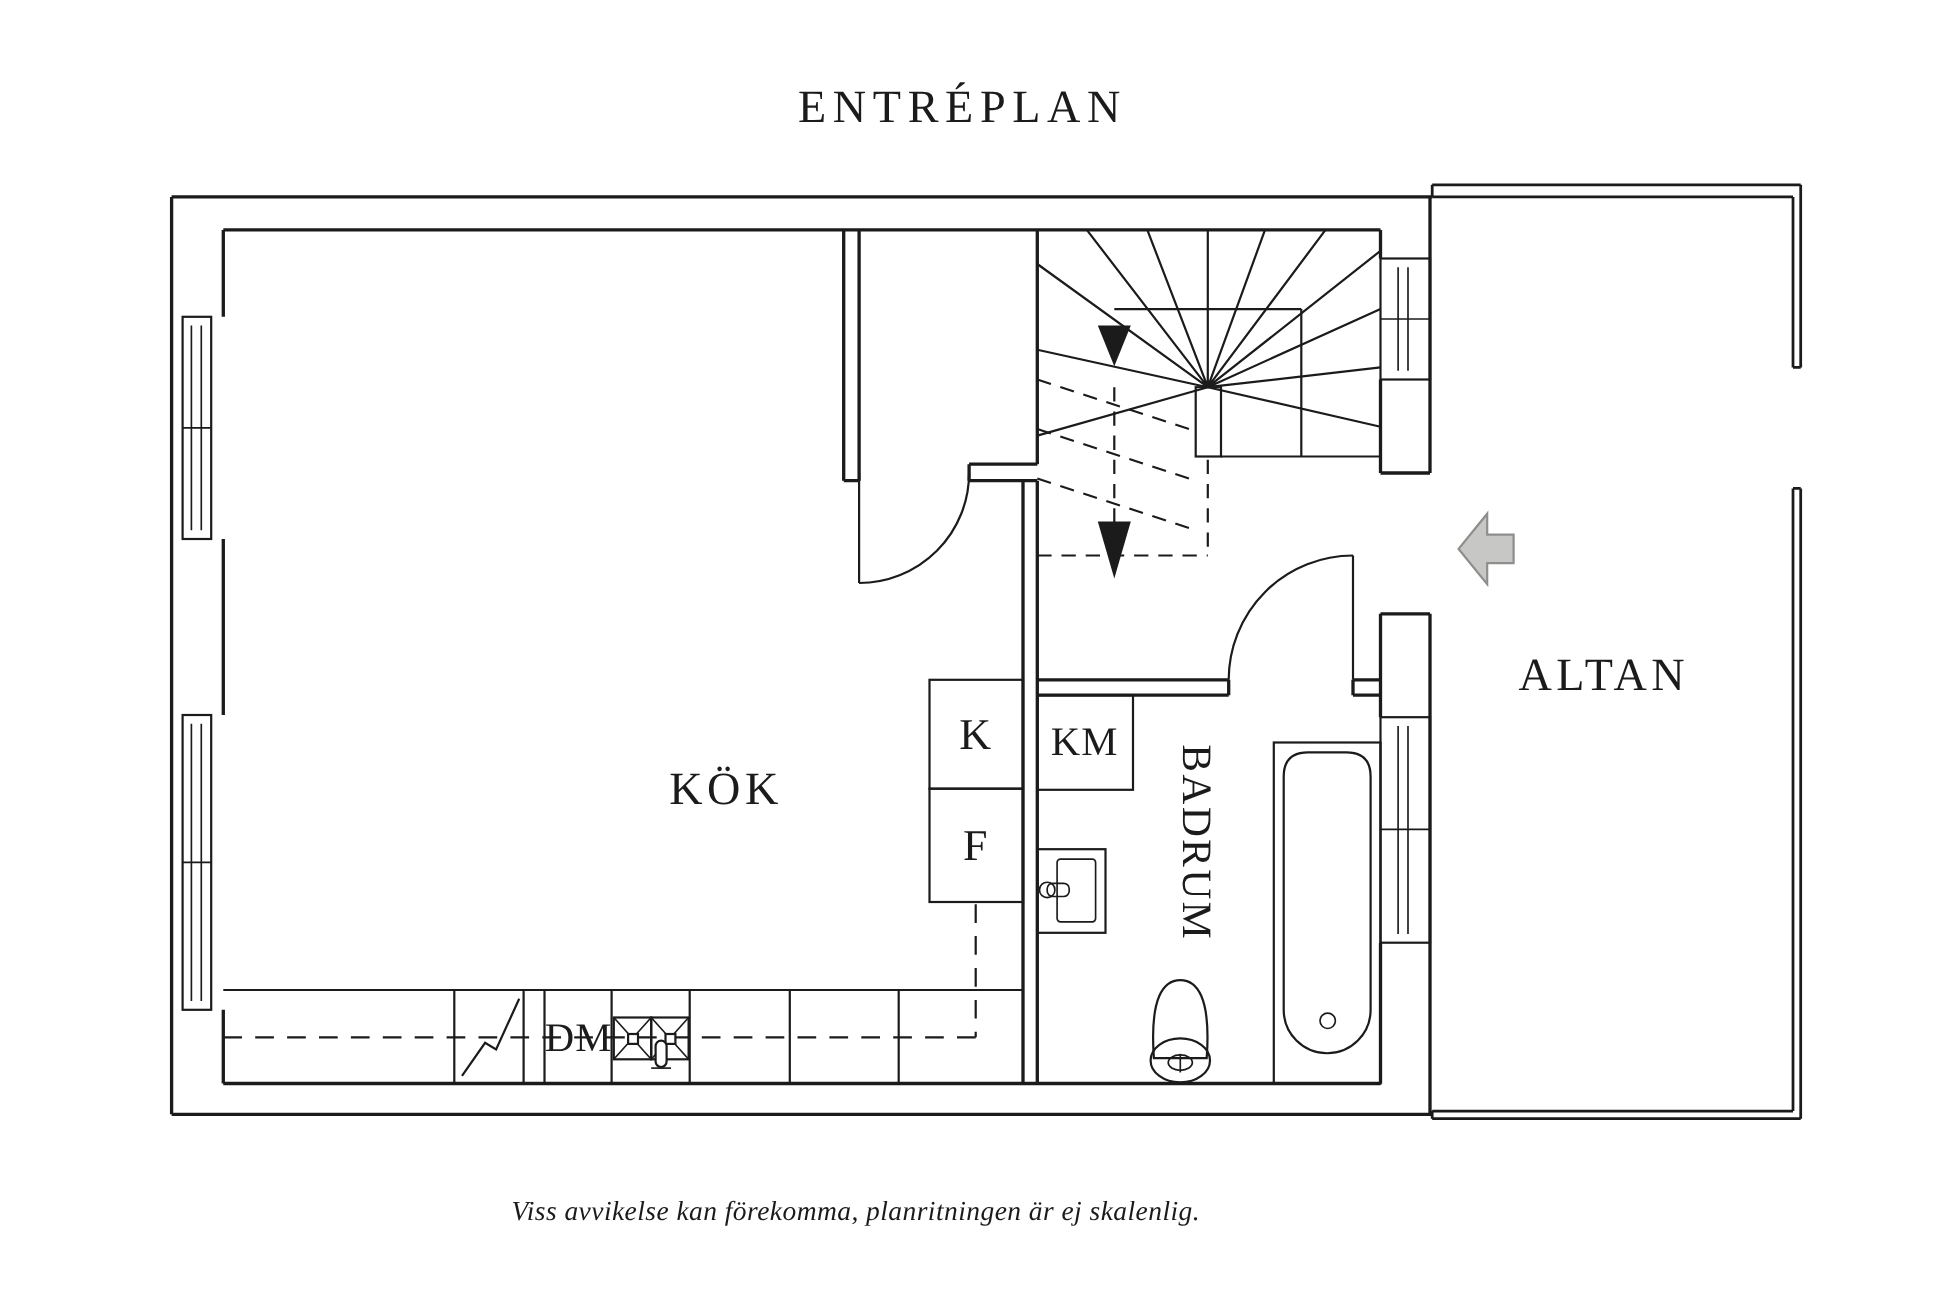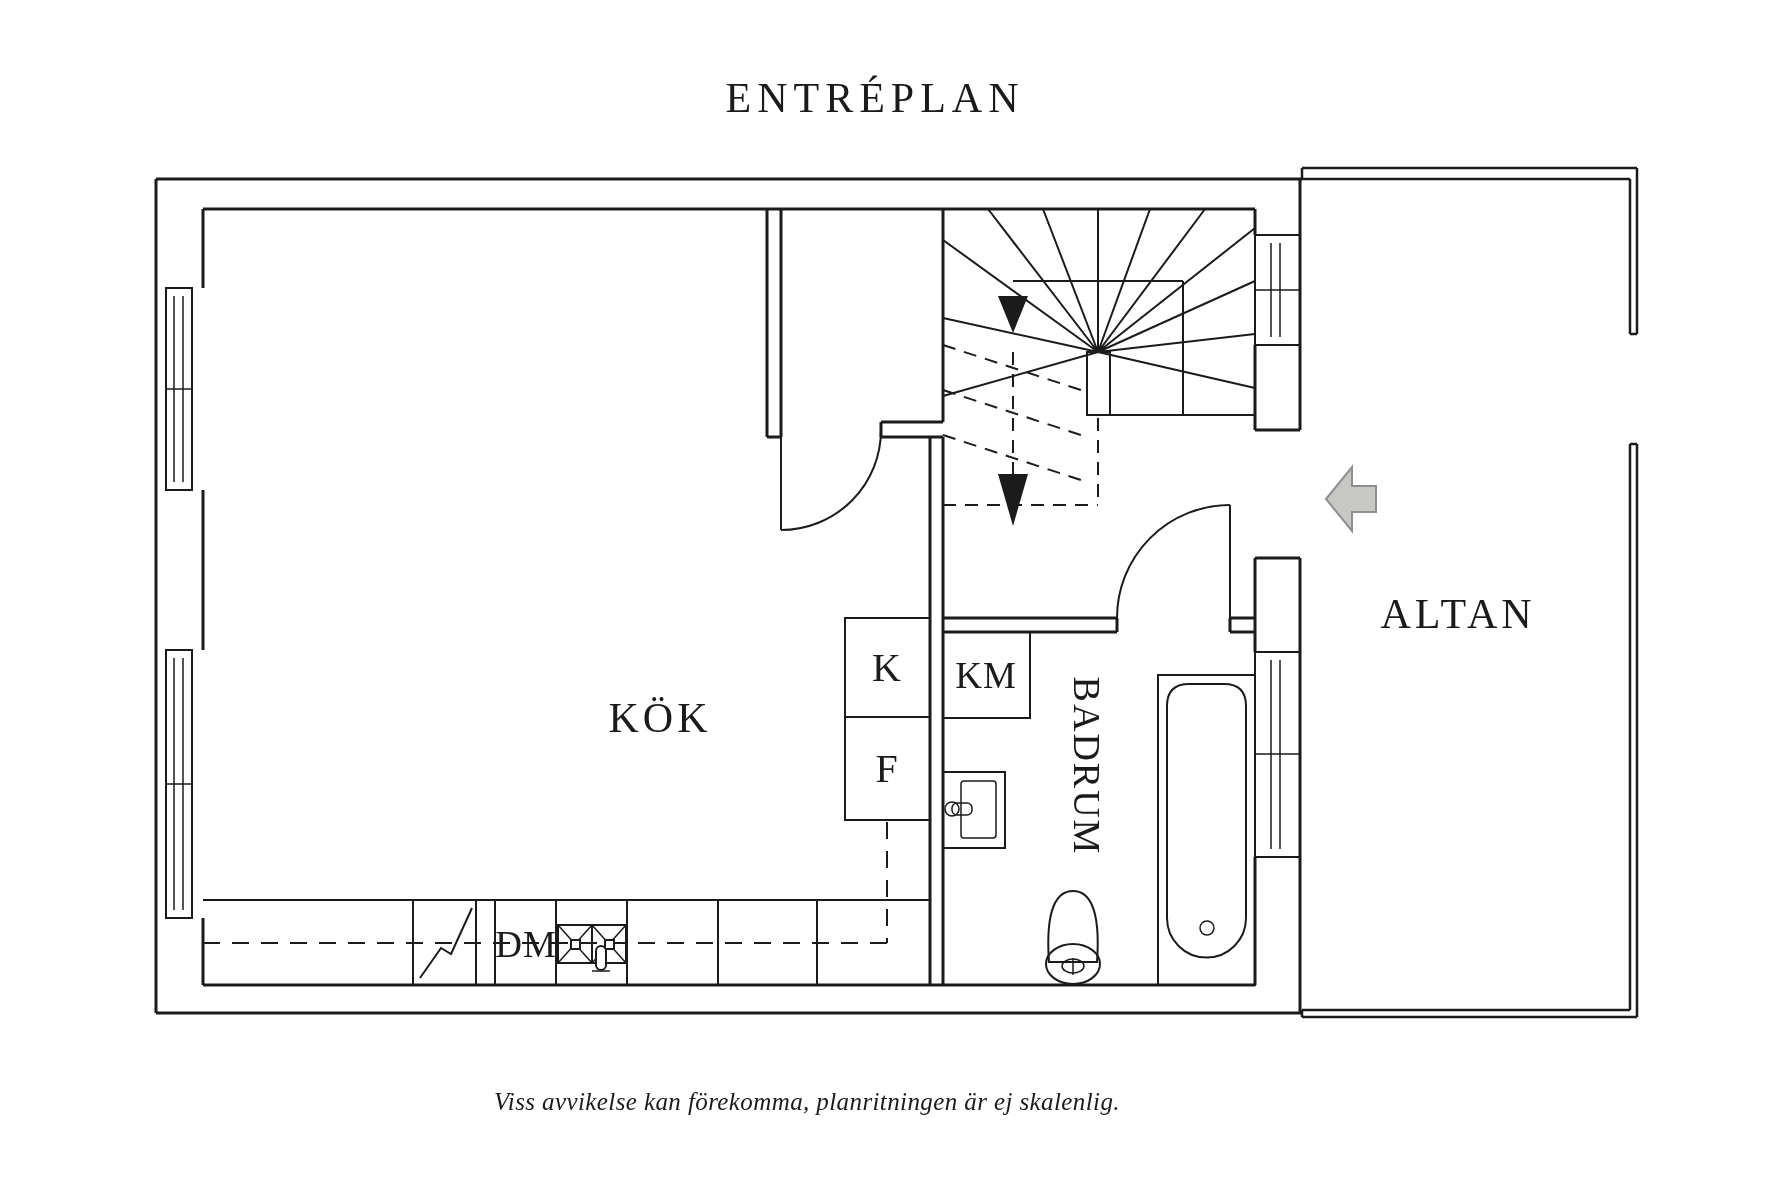--- a/index.html
+++ b/index.html
@@ -1,20 +1,20 @@
 <!DOCTYPE html>
 <html style="--line: #1b1b1b; --background: #ffffff; --arrow-fill: #c7c7c5; --arrow-stroke: #8e8e8c;"><head>
 <meta charset="utf-8">
 <style>
   html,body{margin:0;padding:0;background:#fff;}
   .stage{position:relative;width:1780px;height:1187px;background:var(--background,#ffffff);
          font-family:"Liberation Serif","DejaVu Serif",serif;overflow:hidden;}
   .page-title{position:absolute;left:875px;top:74px;transform:translateX(-50%);
          font-size:42px;letter-spacing:6px;color:var(--line,#1b1b1b);white-space:nowrap;}
-  .caption{position:absolute;left:807px;top:1088px;transform:translateX(-50%);
+  .caption{position:absolute;left:778px;top:1088px;transform:translateX(-50%);
          font-style:italic;font-size:25px;letter-spacing:0.4px;color:var(--line,#1b1b1b);white-space:nowrap;}
   svg{position:absolute;left:0;top:0;}
   .ln{stroke:var(--line,#1b1b1b);fill:none;stroke-linecap:butt;}
   .w3{stroke-width:3px;}
   .w25{stroke-width:2.5px;}
   .w2{stroke-width:2px;}
   .w15{stroke-width:1.5px;}
   .dash{stroke-dasharray:13 9;}
   .dashc{stroke-dasharray:17 12;}
   .solid-black{fill:var(--line,#1b1b1b);stroke:none;}

